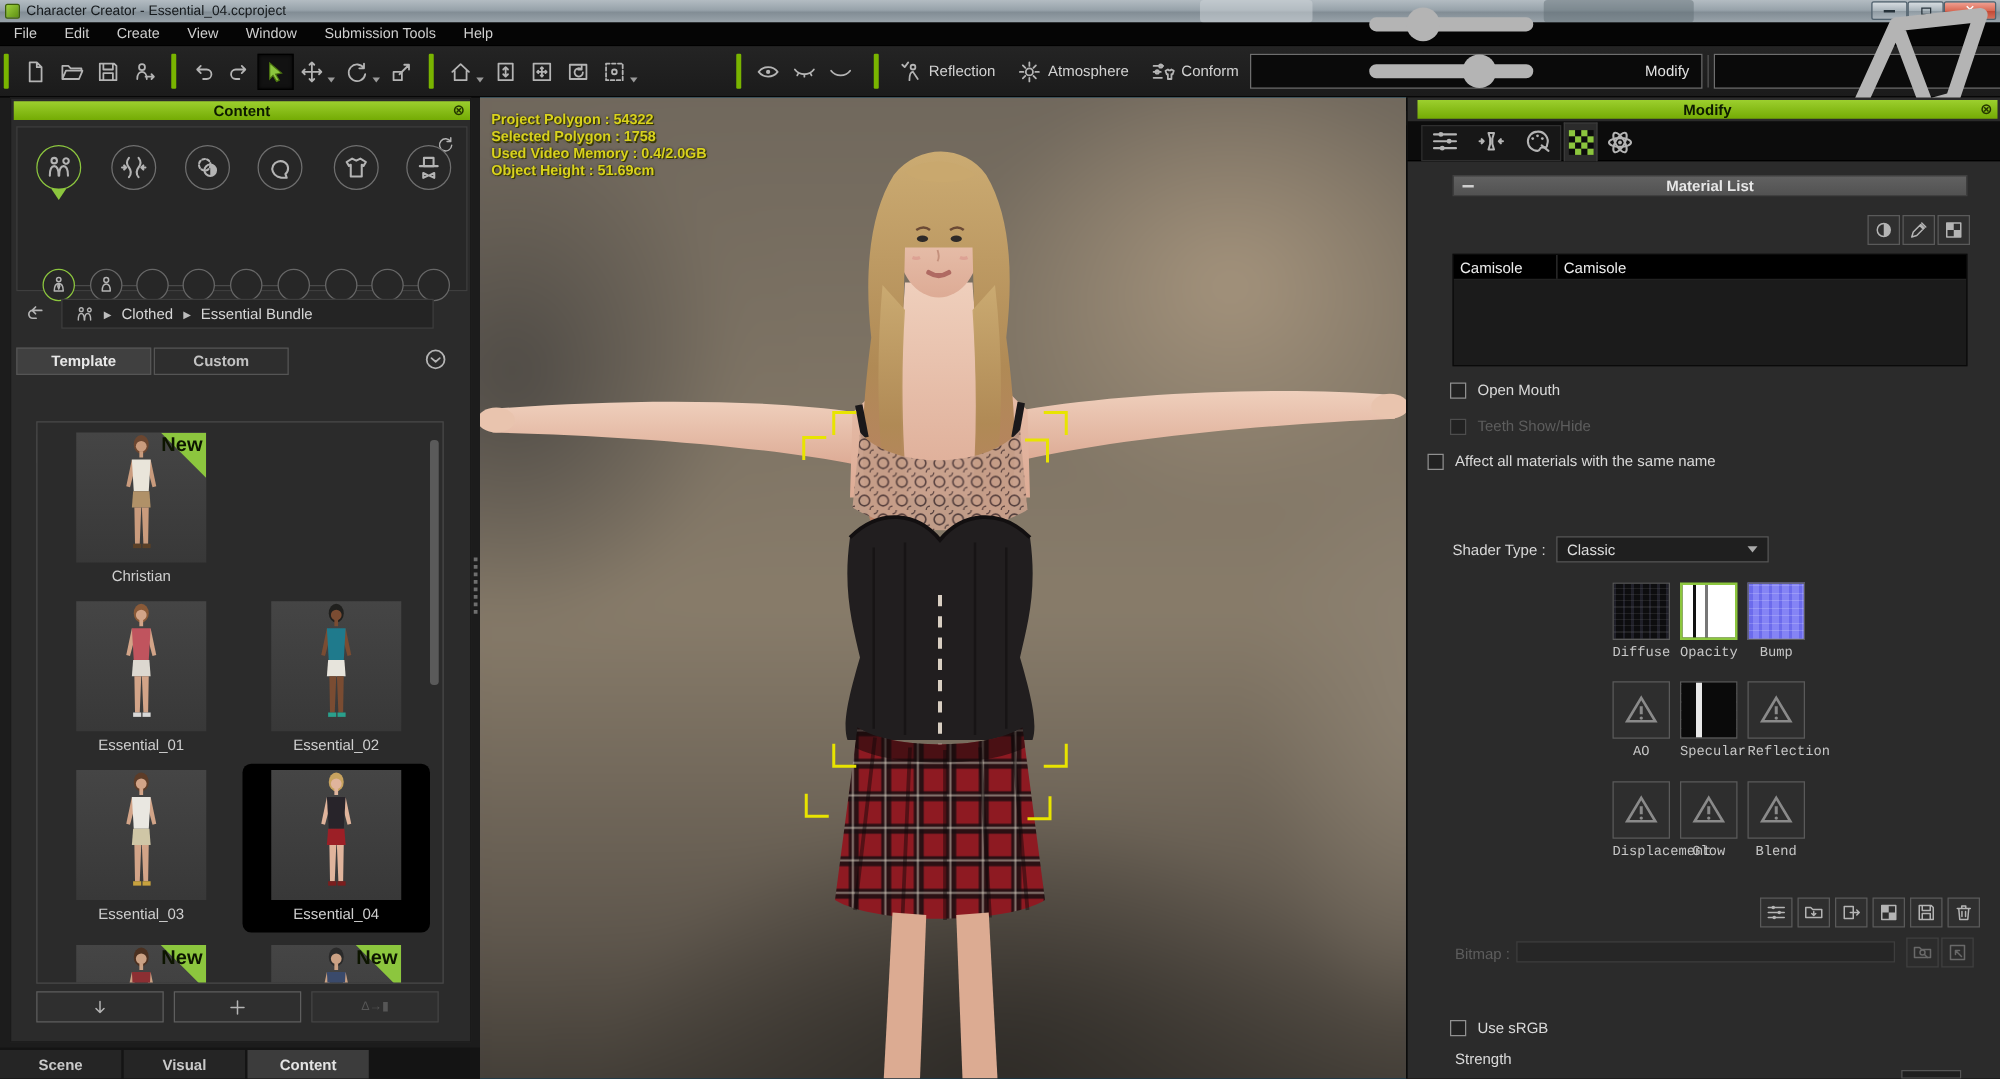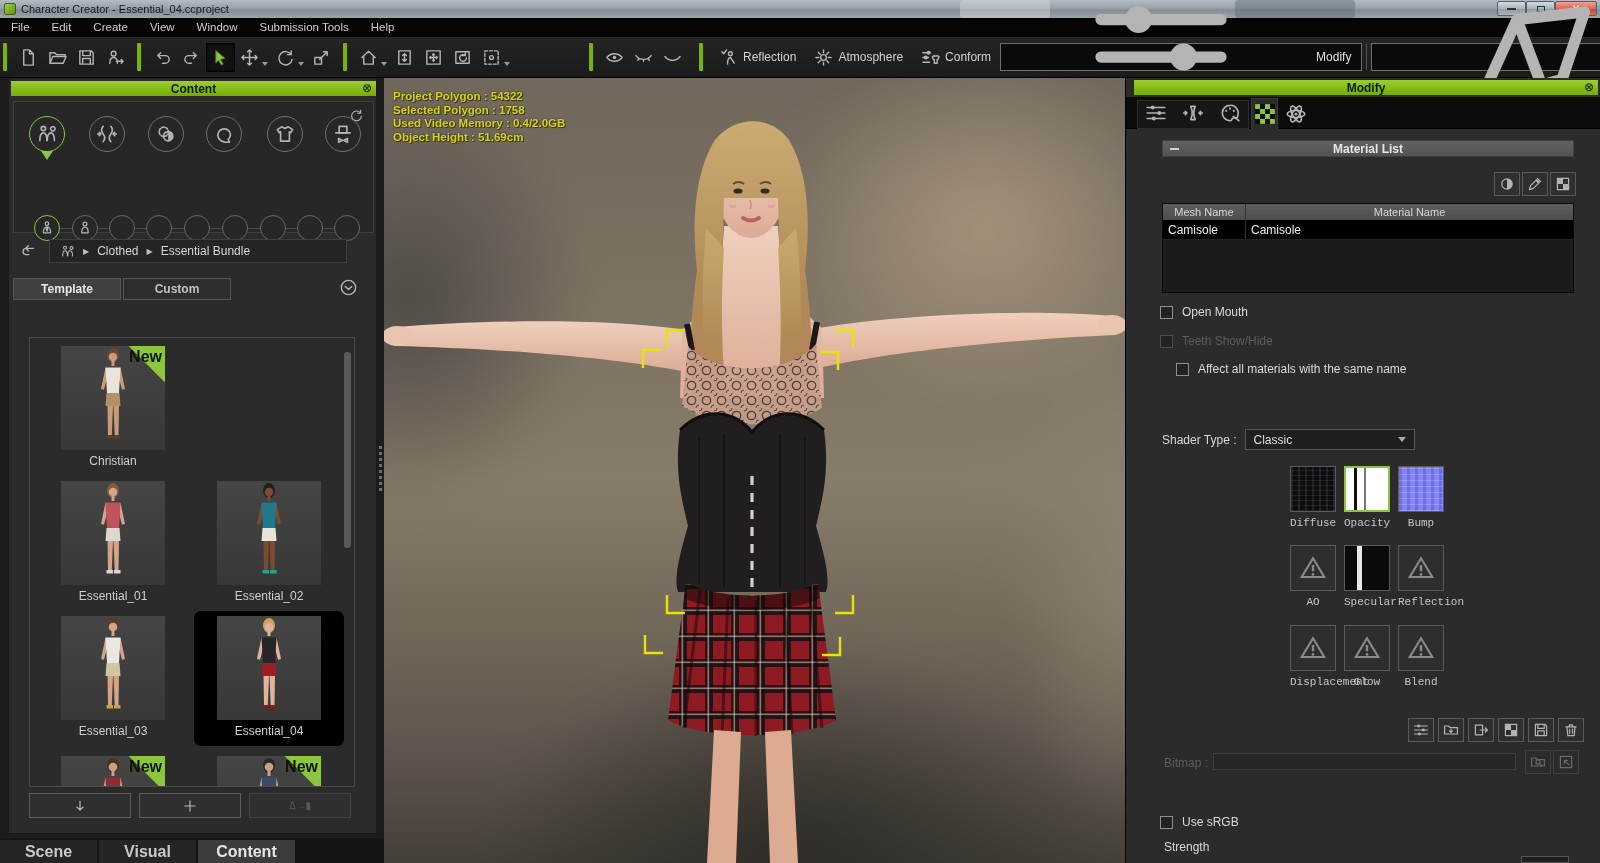--- a/index.html
+++ b/index.html
@@ -74,21 +74,21 @@
   .cell .tlabel{margin-top:4px;font-size:12px;color:#cfcfcf;}
   .cell.sel{background:#000;border-radius:7px;padding:5px 0 8px;margin-top:-5px;}
   .newtri{position:absolute;right:0;top:0;width:52px;height:52px;background:#8cc63e;clip-path:polygon(30% 0,100% 0,100% 70%);}
   .newtxt{position:absolute;right:3px;top:2px;color:#0d1500;font-weight:bold;font-size:16px;}
   .fig{width:46px;height:96px;}
   .vscroll{position:absolute;right:3px;top:14px;width:7px;height:196px;background:#5a5a5a;border-radius:3px;}
   .abtn{position:absolute;top:714px;width:102px;height:25px;background:#2f2f2f;border:1px solid #5e5e5e;display:flex;align-items:center;justify-content:center;color:#ddd;}
   .abtn svg{width:16px;height:16px;}
   .abtn.dis{color:#565656;border-color:#444;font-size:10px;}
   .btabs{position:absolute;left:0;top:838px;width:396px;height:25px;background:#141414;display:flex;gap:2px;padding-top:2px;}
-  .btab{width:97px;height:23px;background:#252525;display:flex;align-items:center;justify-content:center;font-weight:bold;font-size:16px;color:#c9c9c9;}
+  .btab{width:97px;height:23px;background:#252525;display:flex;align-items:center;justify-content:center;font-weight:bold;font-size:12px;color:#c9c9c9;}
   .btab.act{background:#3c3c3c;color:#e4e4e4;}
   .splitdots{position:absolute;left:378px;top:446px;width:5px;height:46px;display:flex;flex-direction:column;gap:3px;align-items:center;}
   .splitdots i{width:3px;height:3px;background:#6e6e6e;display:block;}
 
   
   .viewport{position:absolute;left:384px;top:78px;width:741px;height:785px;overflow:hidden;background:#0369a1;}
   .vpbg{position:absolute;left:-40px;top:-40px;width:821px;height:865px;filter:blur(18px);
     background:
       radial-gradient(ellipse 300px 260px at 78% 22%,#a4937c 0%,rgba(164,147,124,0) 70%),
       radial-gradient(ellipse 260px 300px at 8% 30%,#4e4a45 0%,rgba(78,74,69,0) 70%),
@@ -848,39 +848,35 @@
           <use href="#i-dropper"></use>
         </svg>
       </div>
     <div class="matbtn" style="left:424px;top:94px">
         <svg>
           <use href="#i-checker2"></use>
         </svg>
       </div>
 
     <div class="mtable">
-      <div class="mth">
-        <div class="c1">Mesh Name</div>
-        <div class="c2">Material Name</div>
-      </div>
       <div class="mtr">
         <div class="c1">Camisole</div>
         <div class="c2">Camisole</div>
       </div>
     </div>
 
     <div class="cbrow" style="left:34px;top:227px">
       <span class="cb"></span>
       <span>Open Mouth</span>
     </div>
     <div class="cbrow dis" style="left:34px;top:256px">
       <span class="cb dis"></span>
       <span>Teeth Show/Hide</span>
     </div>
-    <div class="cbrow" style="left:50px;top:284px">
+    <div class="cbrow" style="left:16px;top:284px">
       <span class="cb"></span>
       <span>Affect all materials with the same name</span>
     </div>
 
 
     <div class="ddrow" style="left:36px;top:351px">
       <span>Shader Type :</span>
       <div class="dd" style="width:170px;margin-left:8px">
         <span>Classic</span>
           <span class="dcaret"></span>

